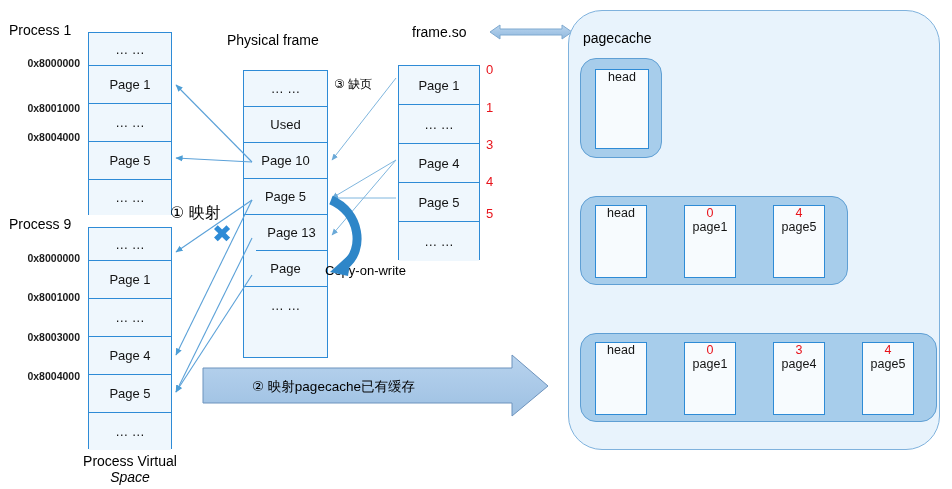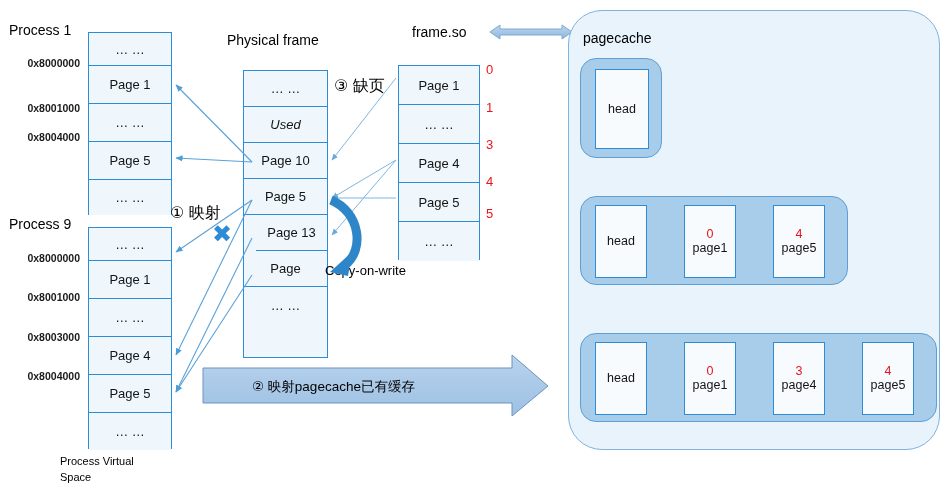--- a/index.html
+++ b/index.html
@@ -13,35 +13,35 @@
         display:flex;align-items:center;justify-content:center;
         font-size:13px;color:#141414;background:#eff7fd;}
   .cell:last-child{border-bottom:none;}
 
   
   .lbl{position:absolute;font-size:14px;color:#000;white-space:nowrap;}
   .lbl.small{font-size:12px;}
   .addr{position:absolute;font-size:10.5px;font-weight:bold;color:#1a1a1a;
         white-space:nowrap;text-align:right;}
   .rednum{position:absolute;font-size:13px;color:#e8131b;}
-  .caption{position:absolute;font-size:11px;text-align:left;line-height:16px;}
+  .caption{position:absolute;font-size:14px;text-align:center;line-height:16px;}
 
   
   svg.overlay{position:absolute;left:0;top:0;width:952px;height:489px;
               pointer-events:none;overflow:visible;}
 
   
   .pc-outer{position:absolute;background:#e8f3fc;border:1px solid #7fb2dd;
             border-radius:34px;box-sizing:border-box;}
   .pc-title{position:absolute;font-size:14px;color:#000;}
   .pc-group{position:absolute;background:#a7cdeb;border:1px solid #5f9fd4;
             border-radius:16px;box-sizing:border-box;}
   .node{position:absolute;background:#f7fbfe;border:1px solid #2e8bd6;
         box-sizing:border-box;display:flex;flex-direction:column;
-        align-items:center;justify-content:center;font-size:12px;color:#141414;}
+        align-items:center;justify-content:flex-start;font-size:12px;color:#141414;}
   .node .idx{color:#e8131b;font-size:12.5px;line-height:14px;}
   .node .nm{font-size:12.5px;line-height:15px;}
   .banner-txt{position:absolute;font-size:13.5px;color:#000;white-space:nowrap;}
 
   .xmark{position:absolute;color:#2e8bd6;font-size:24px;font-weight:bold;
          line-height:1;}
 </style>
 </head>
 <body>
 
@@ -71,27 +71,27 @@
   <div class="col" style="left:88px;top:227px;width:84px;height:222px;">
     <div class="cell" style="height:33px;">… …</div>
     <div class="cell" style="height:38px;">Page 1</div>
     <div class="cell" style="height:38px;">… …</div>
     <div class="cell" style="height:38px;">Page 4</div>
     <div class="cell" style="height:38px;">Page 5</div>
     <div class="cell" style="height:37px;">… …</div>
   </div>
 
   <div class="caption" style="left:60px;top:453px;width:140px;">Process Virtual</div>
-  <div class="caption" style="left:60px;top:469px;width:140px;">Space</div>
+  <div class="caption" style="left:60px;top:469px;width:140px;font-style:italic;">Space</div>
 
   <div class="lbl" style="left:227px;top:32px;">Physical frame</div>
 
   <div class="col" style="left:243px;top:70px;width:85px;height:288px;">
     <div class="cell" style="height:36px;">… …</div>
-    <div class="cell" style="height:36px;font-style:italic;">Used</div>
+    <div class="cell" style="height:36px;">Used</div>
     <div class="cell" style="height:36px;">Page 10</div>
     <div class="cell" style="height:36px;">Page 5</div>
     <div class="cell" style="height:36px;margin-left:12px;">Page 13</div>
     <div class="cell" style="height:36px;">Page</div>
     <div class="cell" style="height:36px;">… …</div>
   </div>
 
   <div class="lbl" style="left:412px;top:24px;">frame.so</div>
 
   <div class="col" style="left:398px;top:65px;width:82px;height:195px;">
@@ -102,21 +102,21 @@
     <div class="cell" style="height:39px;">… …</div>
   </div>
 
   <div class="rednum" style="left:486px;top:62px;">0</div>
   <div class="rednum" style="left:486px;top:100px;">1</div>
   <div class="rednum" style="left:486px;top:137px;">3</div>
   <div class="rednum" style="left:486px;top:174px;">4</div>
   <div class="rednum" style="left:486px;top:206px;">5</div>
 
   <div class="lbl small" style="left:170px;top:203px;font-size:16px;">① 映射</div>
-  <div class="lbl small" style="left:334px;top:76px;font-size:16px;">③ 缺页</div>
+  <div class="lbl small" style="left:334px;top:76px;font-size:12px;">③ 缺页</div>
   <div class="lbl small" style="left:325px;top:263px;font-size:13px;">Copy-on-write</div>
   <div class="xmark" style="left:212px;top:222px;">✖</div>
 
   <svg class="overlay" viewBox="0 0 952 489">
     <defs>
       <marker id="ah" markerWidth="7" markerHeight="7" refX="6" refY="3.2" orient="auto" markerUnits="strokeWidth">
         <path d="M0,0.4 L6.5,3.2 L0,6 z" fill="#4d9ed6"></path>
       </marker>
       <marker id="ah2" markerWidth="7" markerHeight="7" refX="6" refY="3.2" orient="auto" markerUnits="strokeWidth">
         <path d="M0,0.4 L6.5,3.2 L0,6 z" fill="#6aa9d8"></path>

